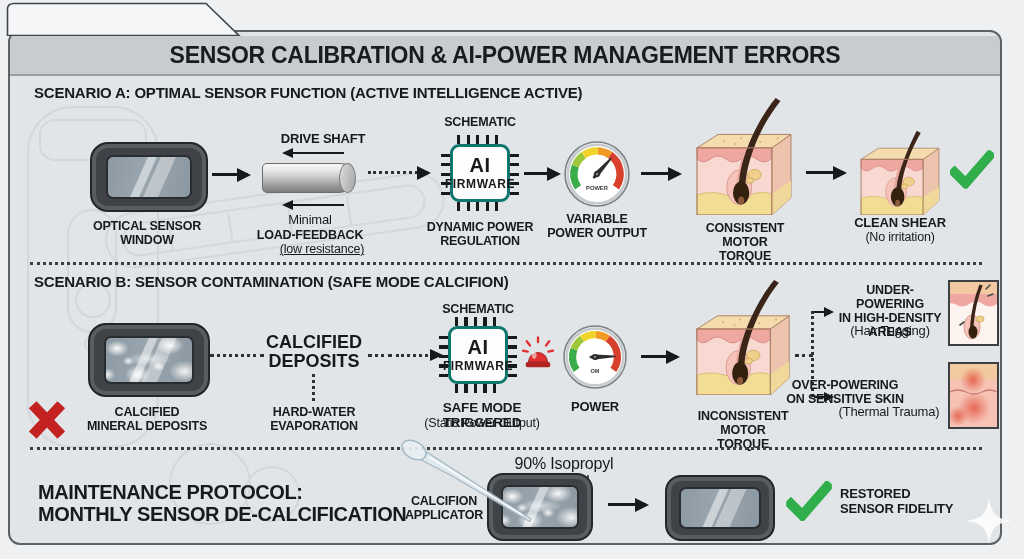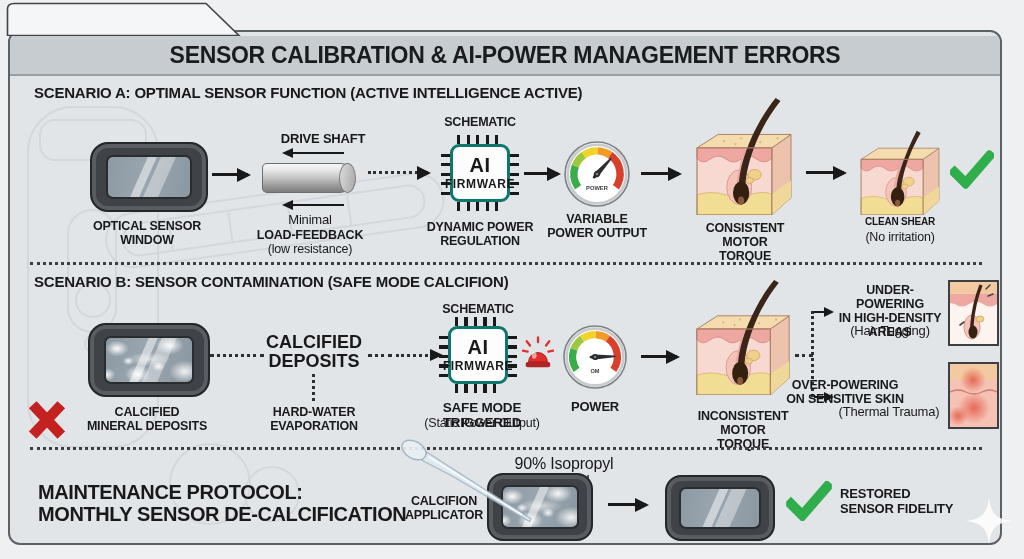--- a/index.html
+++ b/index.html
@@ -190,21 +190,21 @@
 WINDOW</div>
 
   <div class="arrow" style="left:212px;top:173px;width:36px;"></div>
 
   <div class="lbl" style="left:260px;top:132px;width:100px;font-size:13px;margin-left:13px;">DRIVE SHAFT</div>
   <div class="arrow-l" style="left:284px;top:152px;width:60px;"></div>
   <div class="shaft"></div>
   <div class="arrow-l" style="left:284px;top:204px;width:60px;"></div>
   <div class="lbl sub" style="left:270px;top:213px;width:80px;font-size:13px;">Minimal</div>
   <div class="lbl" style="left:253px;top:228px;width:114px;">LOAD-FEEDBACK</div>
-  <div class="lbl sub" style="left:253px;top:242px;width:114px;">(low resistance)</div>
+  <div class="lbl sub" style="left:265px;top:242px;width:114px;text-decoration:underline;">(low resistance)</div>
 
   <div class="dotted" style="left:368px;top:171px;width:50px;"></div>
   <div class="arrow" style="left:418px;top:171px;width:10px;"></div>
 
   <div class="lbl" style="left:440px;top:115px;width:80px;">SCHEMATIC</div>
   <div class="chipwrap" style="left:438px;top:134px;">
     <div class="pins-h" style="top:1px;"></div>
     <div class="pins-h" style="bottom:1px;"></div>
     <div class="pins-v" style="left:3px;"></div>
     <div class="pins-v" style="right:3px;"></div>
@@ -234,21 +234,21 @@
       <use href="#skin"></use>
     </svg>
   <div class="lbl" style="left:695px;top:221px;width:100px;">CONSISTENT
 MOTOR TORQUE</div>
 
   <div class="arrow" style="left:806px;top:171px;width:38px;"></div>
 
   <svg style="position:absolute;left:856px;top:118px;" width="88" height="97" viewBox="0 0 110 122">
       <use href="#skin-short"></use>
     </svg>
-  <div class="lbl" style="left:850px;top:216px;width:100px;font-size:10px;">CLEAN SHEAR</div>
+  <div class="lbl" style="left:850px;top:216px;width:100px;font-size:13px;">CLEAN SHEAR</div>
   <div class="lbl sub" style="left:850px;top:230px;width:100px;">(No irritation)</div>
 
   <svg style="position:absolute;left:950px;top:150px;" width="44" height="39" viewBox="0 0 48 42">
       <use href="#check"></use>
     </svg>
 
   <div class="sep" style="left:30px;top:262px;width:952px;"></div>
 
   <div class="heading" style="left:34px;top:273px;">SCENARIO B: SENSOR CONTAMINATION (SAFE MODE CALCIFION)</div>
 

